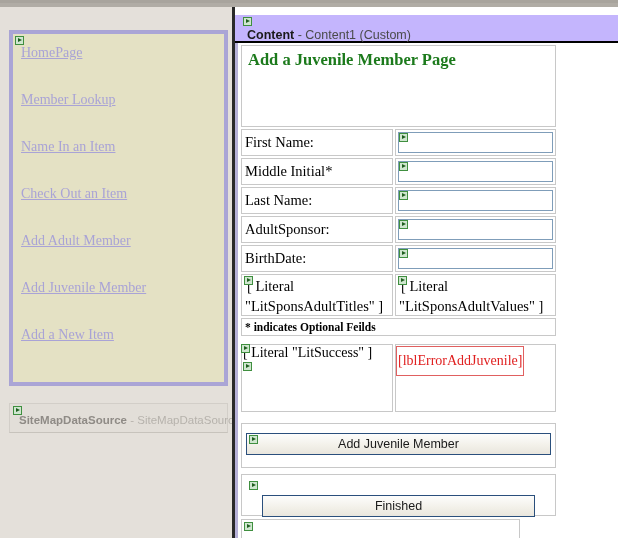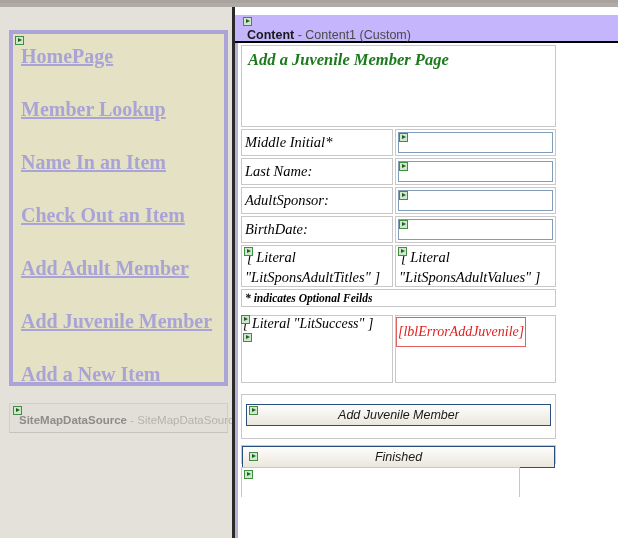--- a/index.html
+++ b/index.html
@@ -71,22 +71,22 @@
     background-image:
       radial-gradient(circle at 1px 1px, rgba(255,255,255,0.45) 0.6px, transparent 0.7px);
     background-size: 4px 4px;
     box-sizing: border-box;
     position: relative;
     padding: 6px 0 0 5px;
   }
   .nav-item {
     display: block;
     font-family: "Liberation Serif", serif;
-    font-weight: bold;
-    font-size: 20px;
+    font-weight: normal;
+    font-size: 14px;
     color: #a9a3d6;
     text-decoration: underline;
     line-height: 1;
     margin: 0 0 33px 3px;
     white-space: nowrap;
     cursor: default;
   }
   .nav-item:first-of-type { margin-top: 6px; }
 
   
@@ -159,21 +159,20 @@
   .content-header .ch-title b { color: #1a1a1a; font-weight: bold; }
 
   
   .content-body {
     position: absolute;
     left: 0px; top: 36px;
     width: 383px; height: 495px;
     background: #ffffff;
     box-sizing: border-box;
     border-left: 3px solid #b6b1d8;
-    font-style: italic;
   }
 
   
   .form-table {
     position: absolute;
     left: 3px; top: 2px;
     width: 315px;
   }
   .cell {
     box-sizing: border-box;
@@ -313,21 +312,21 @@
   
   .btn-panel {
     width: 315px;
     box-sizing: border-box;
     border: 1px solid #c8c8c8;
     background: #ffffff;
     position: relative;
     padding: 9px 4px;
   }
   .btn-panel.p1 { margin-top: 11px; height: 45px; }
-  .btn-panel.p2 { margin-top: 6px; height: 19px; padding: 0; }
+  .btn-panel.p2 { margin-top: 6px; height: 19px; padding: 20px; }
   .btn {
     display: block;
     width: 100%;
     height: 22px;
     line-height: 20px;
     box-sizing: border-box;
     border: 1px solid #2a4f7c;
     background: linear-gradient(to bottom, #fdfdfc 0%, #f3f1ea 55%, #e9e6dd 100%);
     text-align: center;
     font-family: "Liberation Sans", sans-serif;
@@ -395,20 +394,27 @@
       </div>
     </div>
 
     <div class="content-body">
       <div class="form-table">
 
         <div class="cell heading-cell">
           <div class="heading-text">Add a Juvenile Member Page</div>
         </div>
 
+        <div class="row">
+          <div class="cell label-cell">First Name:</div>
+          <div class="cell input-cell">
+            <span class="glyph"></span>
+            <div class="textbox"></div>
+          </div>
+        </div>
 
         <div class="row">
           <div class="cell label-cell">Middle Initial*</div>
           <div class="cell input-cell">
             <span class="glyph"></span>
             <div class="textbox"></div>
           </div>
         </div>
 
         <div class="row">

